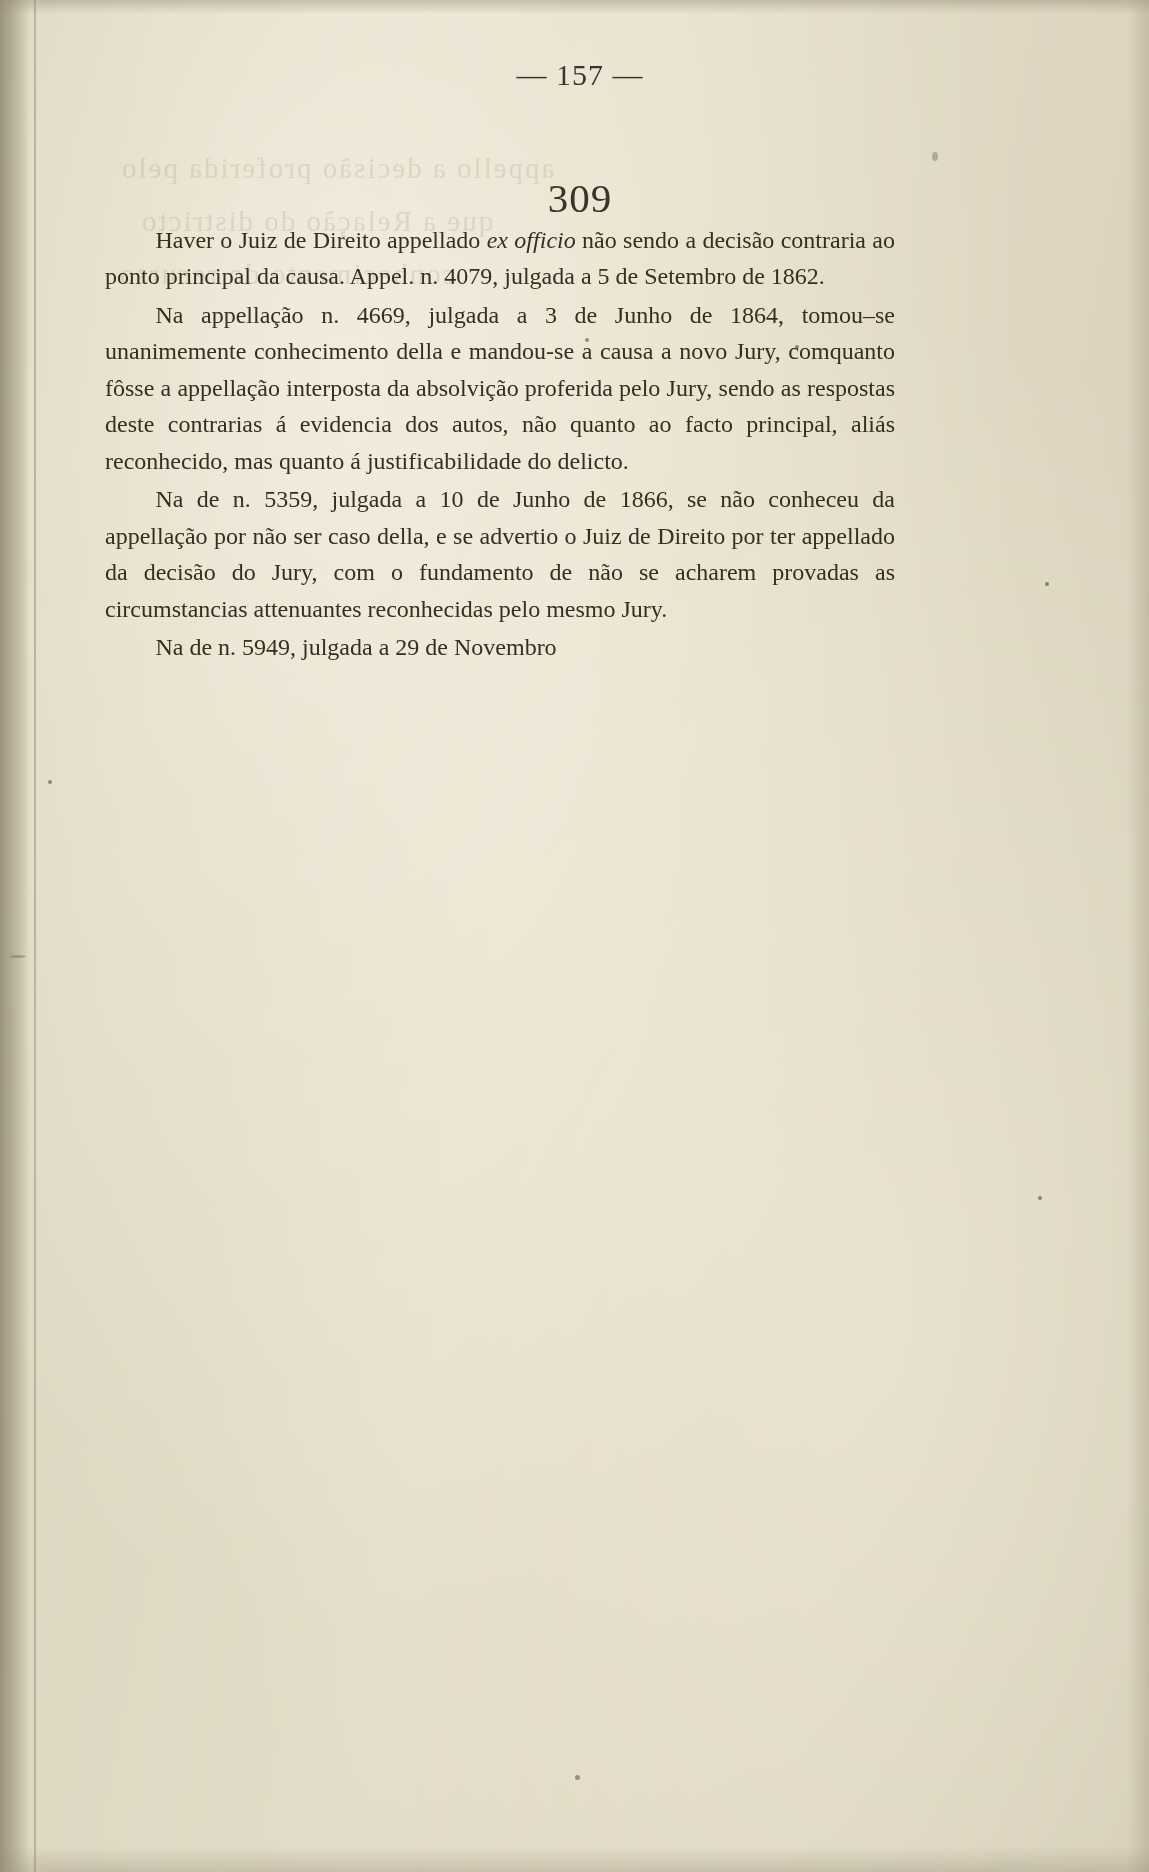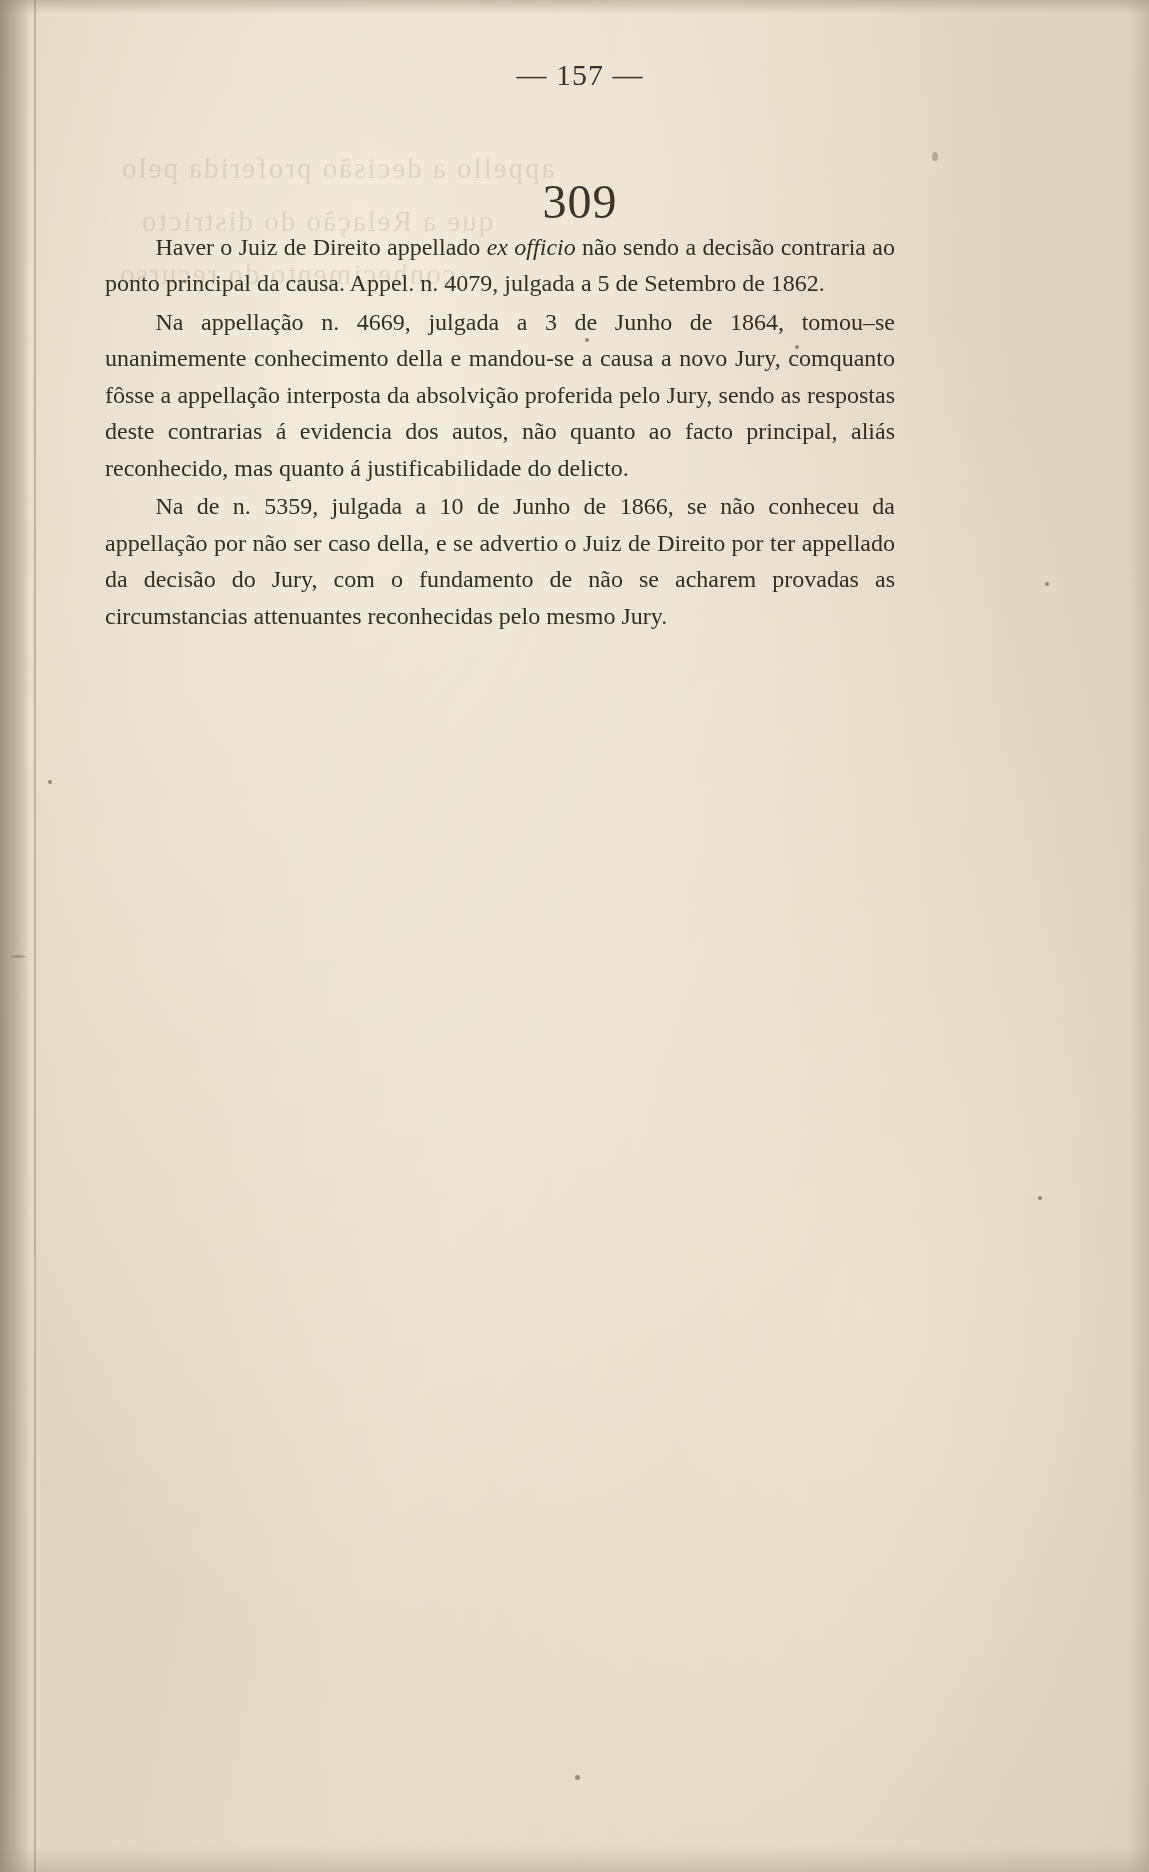--- a/index.html
+++ b/index.html
@@ -77,21 +77,21 @@
   .folio {
     text-align: center;
     font-size: 30px;
     letter-spacing: 1px;
     color: #3a3528;
     padding-top: 58px;
   }
 
   .section-number {
     text-align: center;
-    font-size: 48px;
+    font-size: 41px;
     color: #3a3528;
     margin-top: 82px;
     letter-spacing: 1px;
   }
 
   .body-text {
     width: 790px;
     font-size: 24px;
     line-height: 1.52;
     color: #34301f;
@@ -151,16 +151,17 @@
   <div class="content">
 
     <div class="folio">— 157 —</div>
 
     <div class="section-number">309</div>
 
     <div class="body-text">
       <p>Haver o Juiz de Direito appellado <i>ex officio</i> não sendo a decisão contraria ao ponto principal da causa. Appel. n. 4079, julgada a 5 de Setembro de 1862.</p>
       <p>Na appellação n. 4669, julgada a 3 de Junho de 1864, tomou–se unanimemente conhecimento della e mandou-se a causa a novo Jury, comquanto fôsse a appellação interposta da absolvição proferida pelo Jury, sendo as respostas deste contrarias á evidencia dos autos, não quanto ao facto principal, aliás reconhecido, mas quanto á justificabilidade do delicto.</p>
       <p>Na de n. 5359, julgada a 10 de Junho de 1866, se não conheceu da appellação por não ser caso della, e se advertio o Juiz de Direito por ter appellado da decisão do Jury, com o fundamento de não se acharem provadas as circumstancias attenuantes reconhecidas pelo mesmo Jury.</p>
+      <p>Na de n. 5949, julgada a 29 de Novembro</p>
     </div>
 
   </div>
 </div>
 
 </body></html>

